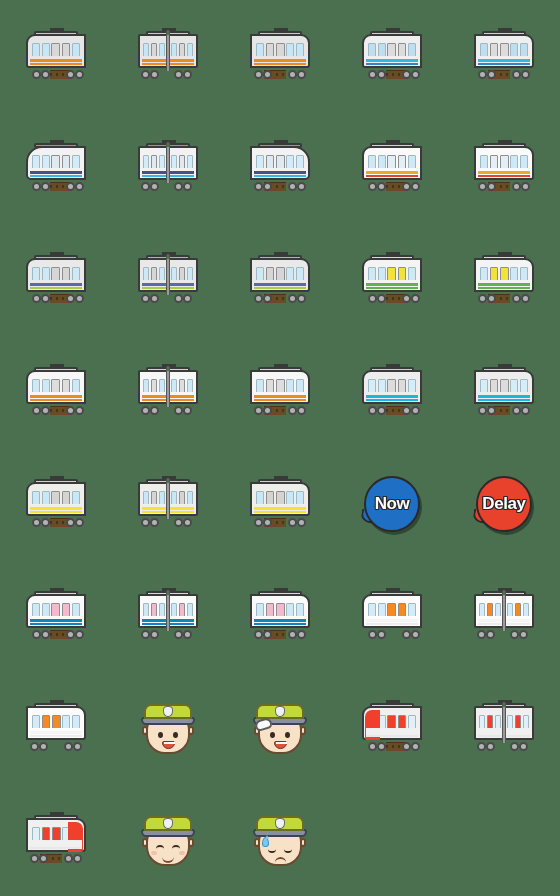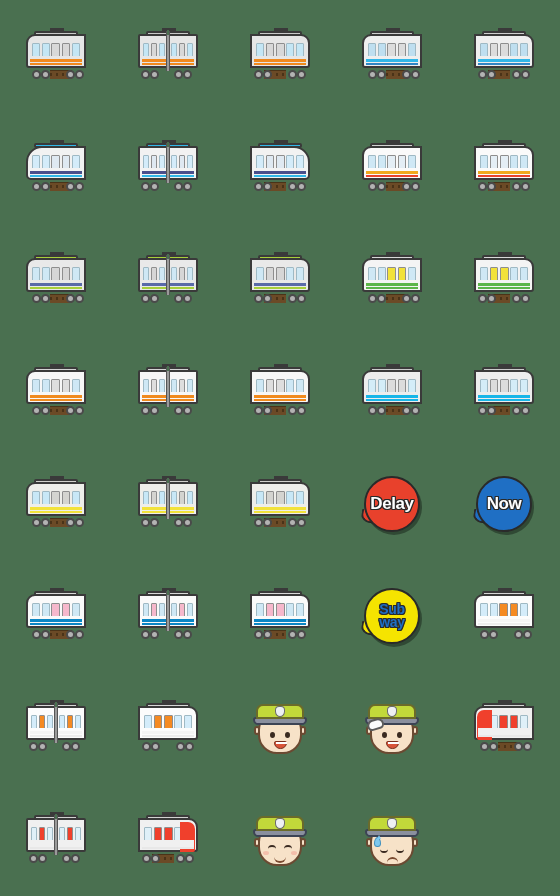--- a/index.html
+++ b/index.html
@@ -871,29 +871,29 @@
             <div class="wheel" style="left: 4px;"></div>
             <div class="wheel" style="left: 13px;"></div>
             <div class="wheel" style="left: 38px;"></div>
             <div class="wheel" style="left: 47px;"></div>
           </div>
         </div>
       </div>
     </div>
     <div class="cell">
       <div class="art">
+        <div class="badge" style="background: rgb(31, 111, 196);">
+          <div class="badge-text badge-1line" style="color: rgb(255, 255, 255);">Now</div>
+        </div>
+      </div>
+    </div>
+    <div class="cell">
+      <div class="art">
         <div class="badge" style="background: rgb(232, 65, 44);">
           <div class="badge-text badge-1line" style="color: rgb(255, 255, 255);">Delay</div>
-        </div>
-      </div>
-    </div>
-    <div class="cell">
-      <div class="art">
-        <div class="badge" style="background: rgb(31, 111, 196);">
-          <div class="badge-text badge-1line" style="color: rgb(255, 255, 255);">Now</div>
         </div>
       </div>
     </div>
     <div class="cell">
       <div class="art">
         <div class="train nose-l">
           <div class="tbody" style="background: rgb(250, 250, 250);">
             <div class="wins">
               <div class="win" style="background: rgb(207, 232, 245);"></div>
               <div class="win" style="background: rgb(207, 232, 245);"></div>
@@ -968,30 +968,20 @@
             <div class="stripe2" style="top: 27px; background: rgb(10, 134, 196);"></div>
           </div>
           <div class="roof" style="background: rgb(216, 216, 216);"></div>
           <div class="pantograph"></div>
           <div class="bogies">
             <div class="rail" style="left: 14px; width: 22px; background: rgb(107, 74, 38);"></div>
             <div class="wheel" style="left: 4px;"></div>
             <div class="wheel" style="left: 13px;"></div>
             <div class="wheel" style="left: 38px;"></div>
             <div class="wheel" style="left: 47px;"></div>
-          </div>
-        </div>
-      </div>
-    </div>
-    <div class="cell">
-      <div class="art">
-        <div class="badge" style="background: rgb(245, 228, 0);">
-          <div class="badge-text badge-2line" style="color: rgb(31, 111, 196);">
-            <div>Sub</div>
-            <div>way</div>
           </div>
         </div>
       </div>
     </div>
     <div class="cell">
       <div class="art">
         <div class="train nose-l">
           <div class="tbody" style="background: rgb(252, 252, 252);">
             <div class="wins">
               <div class="win" style="background: rgb(212, 236, 250);"></div>

